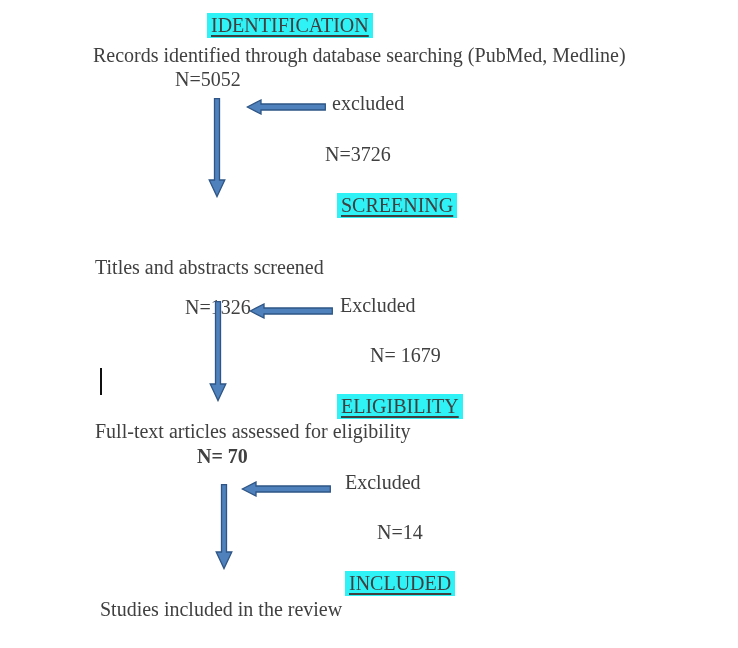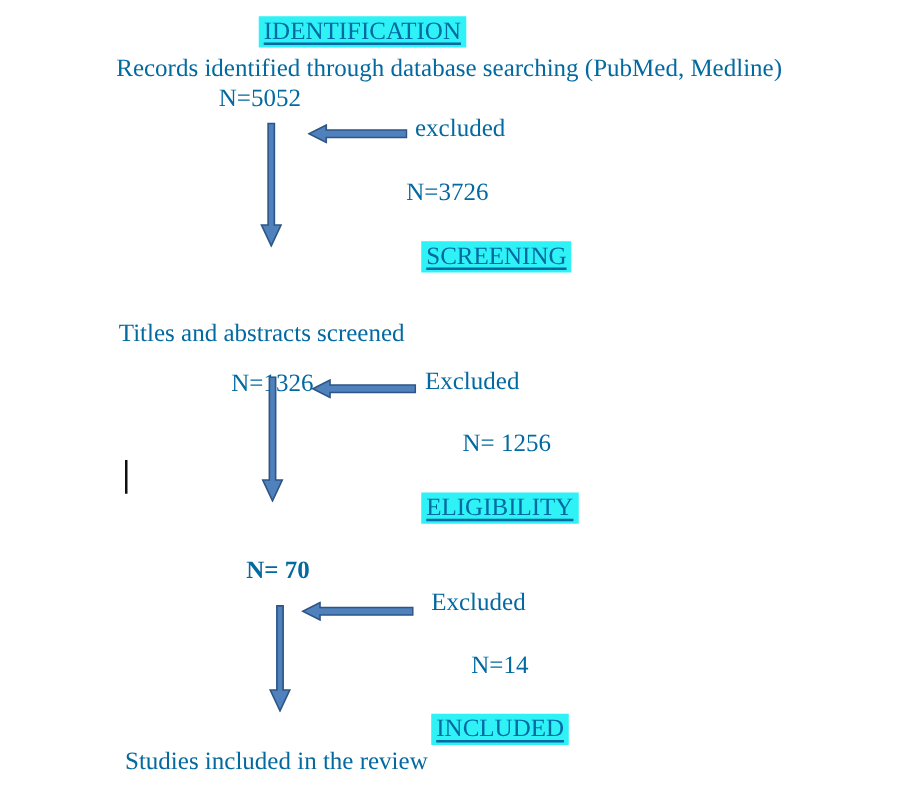--- a/index.html
+++ b/index.html
@@ -3,21 +3,21 @@
 <meta charset="utf-8">
 <style>
   html, body { margin: 0; padding: 0; background: #ffffff; }
   .canvas {
     position: relative;
     width: 738px;
     height: 648px;
     background: #ffffff;
     overflow: hidden;
     font-family: "Liberation Serif", "DejaVu Serif", serif;
-    color: #0369a1;
+    color: #404040;
   }
   .txt {
     position: absolute;
     font-size: 20px;
     line-height: 1.1;
     white-space: nowrap;
   }
   .stage-label {
     position: absolute;
     font-size: 20px;
@@ -106,25 +106,26 @@
     <svg width="18" height="101" viewBox="0 0 18 101">
       <polygon points="6.5,0.7 11.5,0.7 11.5,83 16.8,83 9,99.6 1.2,83 6.5,83"></polygon>
     </svg>
   </div>
   <div class="arrow h-arrow-2">
     <svg width="84" height="16" viewBox="0 0 84 16">
       <polygon points="83.3,5 15,5 15,1 1.2,8 15,15 15,11 83.3,11"></polygon>
     </svg>
   </div>
   <div class="txt t-excluded2">Excluded</div>
-  <div class="txt t-n1256">N= 1256</div>
+  <div class="txt t-n1256">N= 1679</div>
 
   <div class="cursor-bar"></div>
 
   <div class="stage-label lbl-eligibility">ELIGIBILITY</div>
+  <div class="txt t-fulltext">Full-text articles assessed for eligibility</div>
   <div class="txt t-n70">N= 70</div>
 
   <div class="arrow v-arrow-3">
     <svg width="18" height="86" viewBox="0 0 18 86">
       <polygon points="6.5,0.7 11.5,0.7 11.5,68 16.8,68 9,84.6 1.2,68 6.5,68"></polygon>
     </svg>
   </div>
   <div class="arrow h-arrow-3">
     <svg width="90" height="16" viewBox="0 0 90 16">
       <polygon points="89.3,5 15,5 15,1 1.2,8 15,15 15,11 89.3,11"></polygon>

